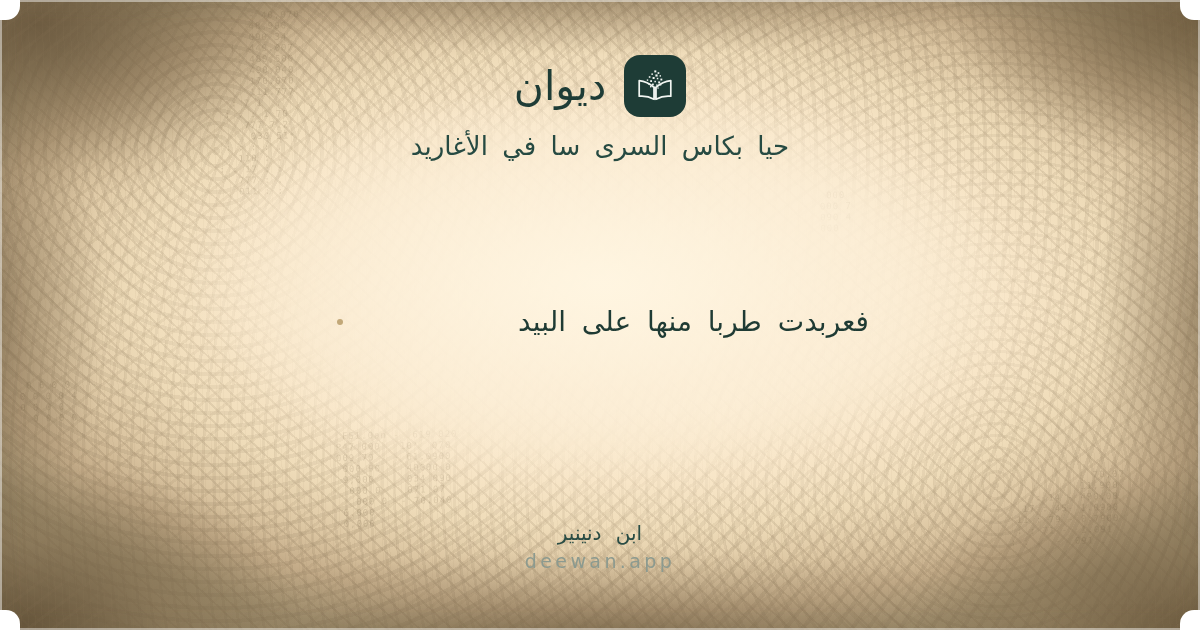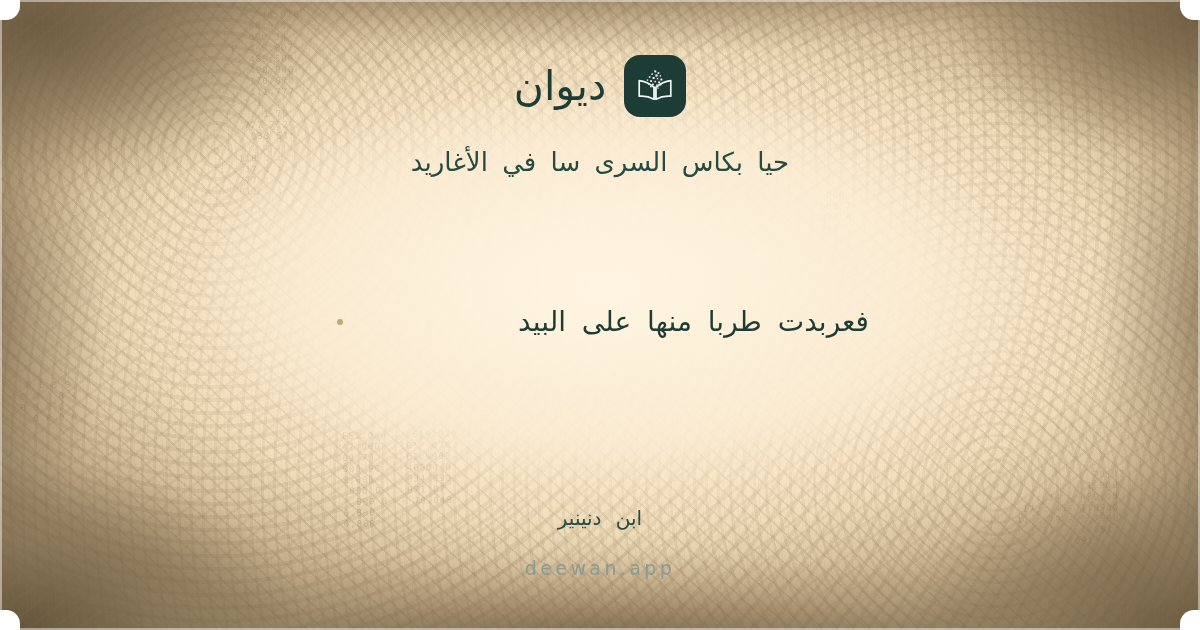--- a/index.html
+++ b/index.html
@@ -151,21 +151,21 @@
   .brand-mark svg { display: block; }
   .brand-name {
     font-size: 41px;
     font-weight: 400;
     color: #1e3c36;
     line-height: 1;
     letter-spacing: 0;
   }
 
   .poem-title {
-    margin-top: 26px;
+    margin-top: 10px;
     font-size: 26px;
     font-weight: 400;
     color: #264a42;
     text-align: center;
     line-height: 1.5;
     word-spacing: 6px;
     max-width: 1000px;
   }
 
   .verse-block {
@@ -192,33 +192,33 @@
     width: 6px;
     height: 6px;
     border-radius: 50%;
     background: #c2a878;
     flex: none;
     margin: 0 6px;
   }
 
   .footer {
     position: absolute;
-    bottom: 51px;
+    bottom: 58px;
     left: 0;
     right: 0;
     text-align: center;
   }
   .poet-name {
     font-size: 20px;
     color: #2a4d45;
     word-spacing: 8px;
     line-height: 1.5;
   }
   .site-url {
-    margin-top: 24px;
+    margin-top: 2px;
     font-size: 19px;
     color: #8c9a8f;
     letter-spacing: 3.4px;
     direction: ltr;
     font-family: "DejaVu Sans", "Liberation Sans", sans-serif;
   }
 </style>
 </head>
 <body>
 

